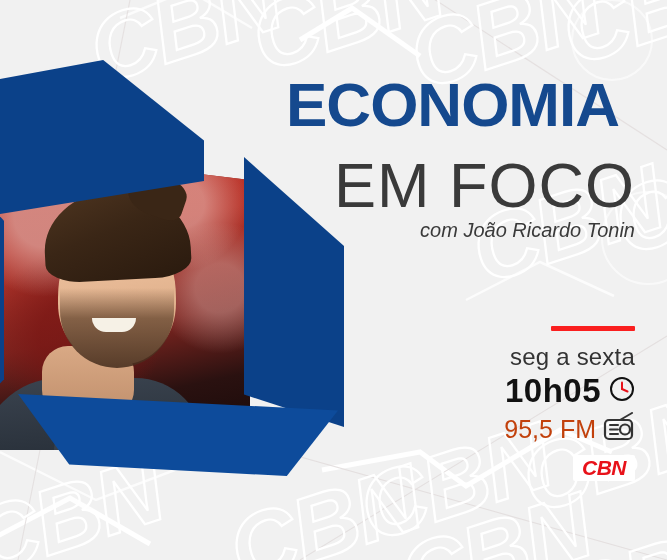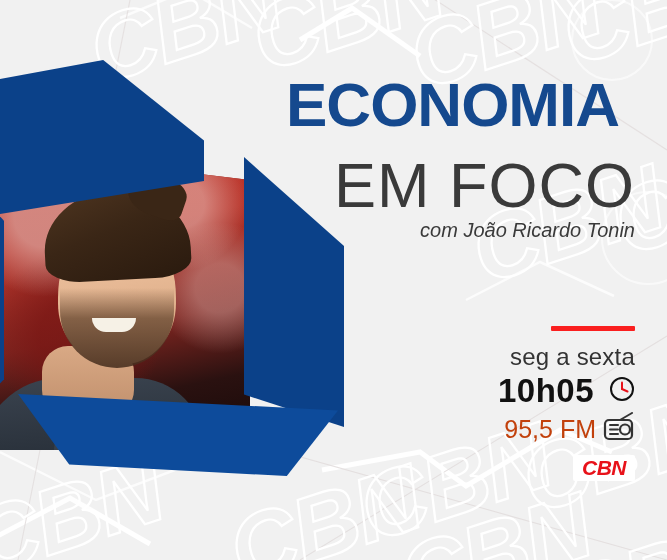--- a/index.html
+++ b/index.html
@@ -123,21 +123,21 @@
   }
   .t-com{
     font-size:20px;font-style:italic;color:#3a3a3a;font-weight:normal;
     line-height:1.2;margin:0 0 0 0;
   }
 
   
   .schedule{position:absolute;right:32px;top:326px;text-align:right;width:200px;}
   .redbar{width:84px;height:5px;background:#fa1f1f;margin:0 0 12px auto;border-radius:1px;}
   .s-days{font-size:24px;color:#333333;line-height:1.15;margin:0;letter-spacing:.2px;}
-  .s-time-row{display:flex;align-items:center;justify-content:flex-end;gap:15px;margin-top:2px;}
+  .s-time-row{display:flex;align-items:center;justify-content:flex-end;gap:8px;margin-top:2px;}
   .s-time{font-size:33px;font-weight:bold;color:#111111;line-height:1.1;letter-spacing:.5px;}
   .s-freq-row{display:flex;align-items:center;justify-content:flex-end;gap:7px;margin-top:3px;}
   .s-freq{font-size:25px;color:#c2410c;line-height:1.15;}
   .icon-clock{display:block;}
   .icon-radio{display:block;}
 
   .cbn-logo{
     display:inline-flex;align-items:center;gap:8px;
     background:#ffffff;padding:2px 9px 3px 9px;margin-top:9px;border-radius:2px;
   }

